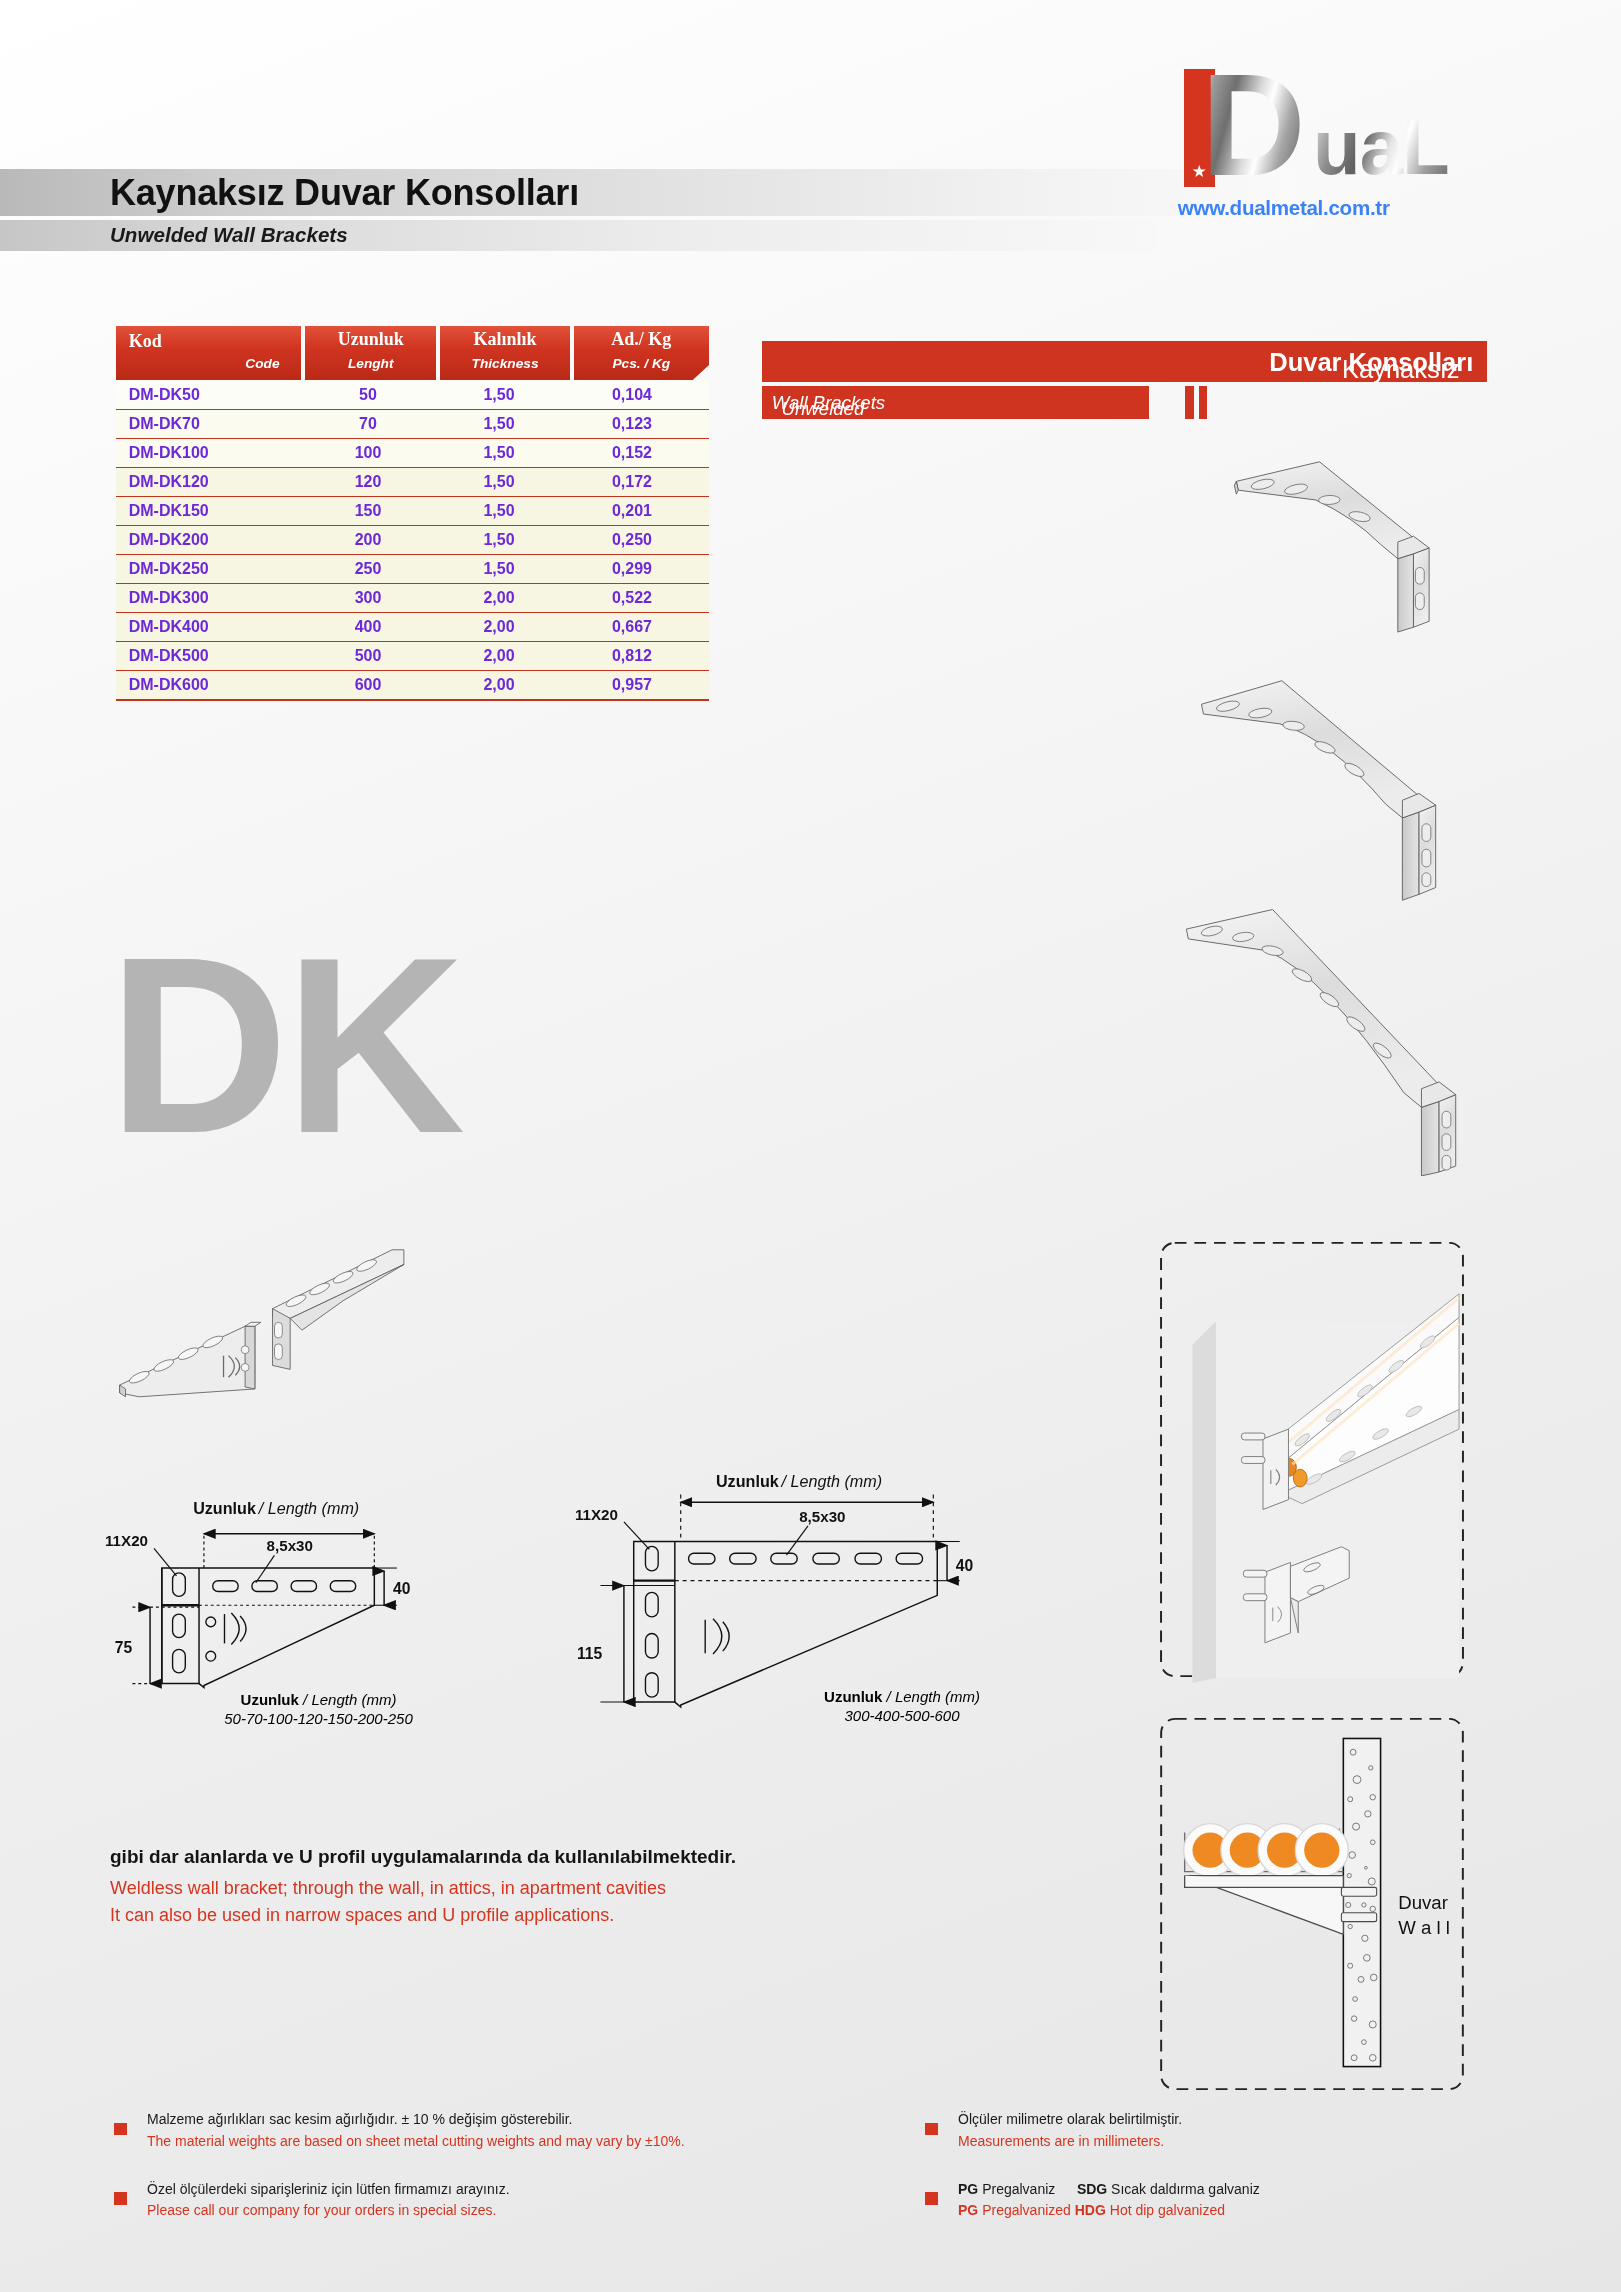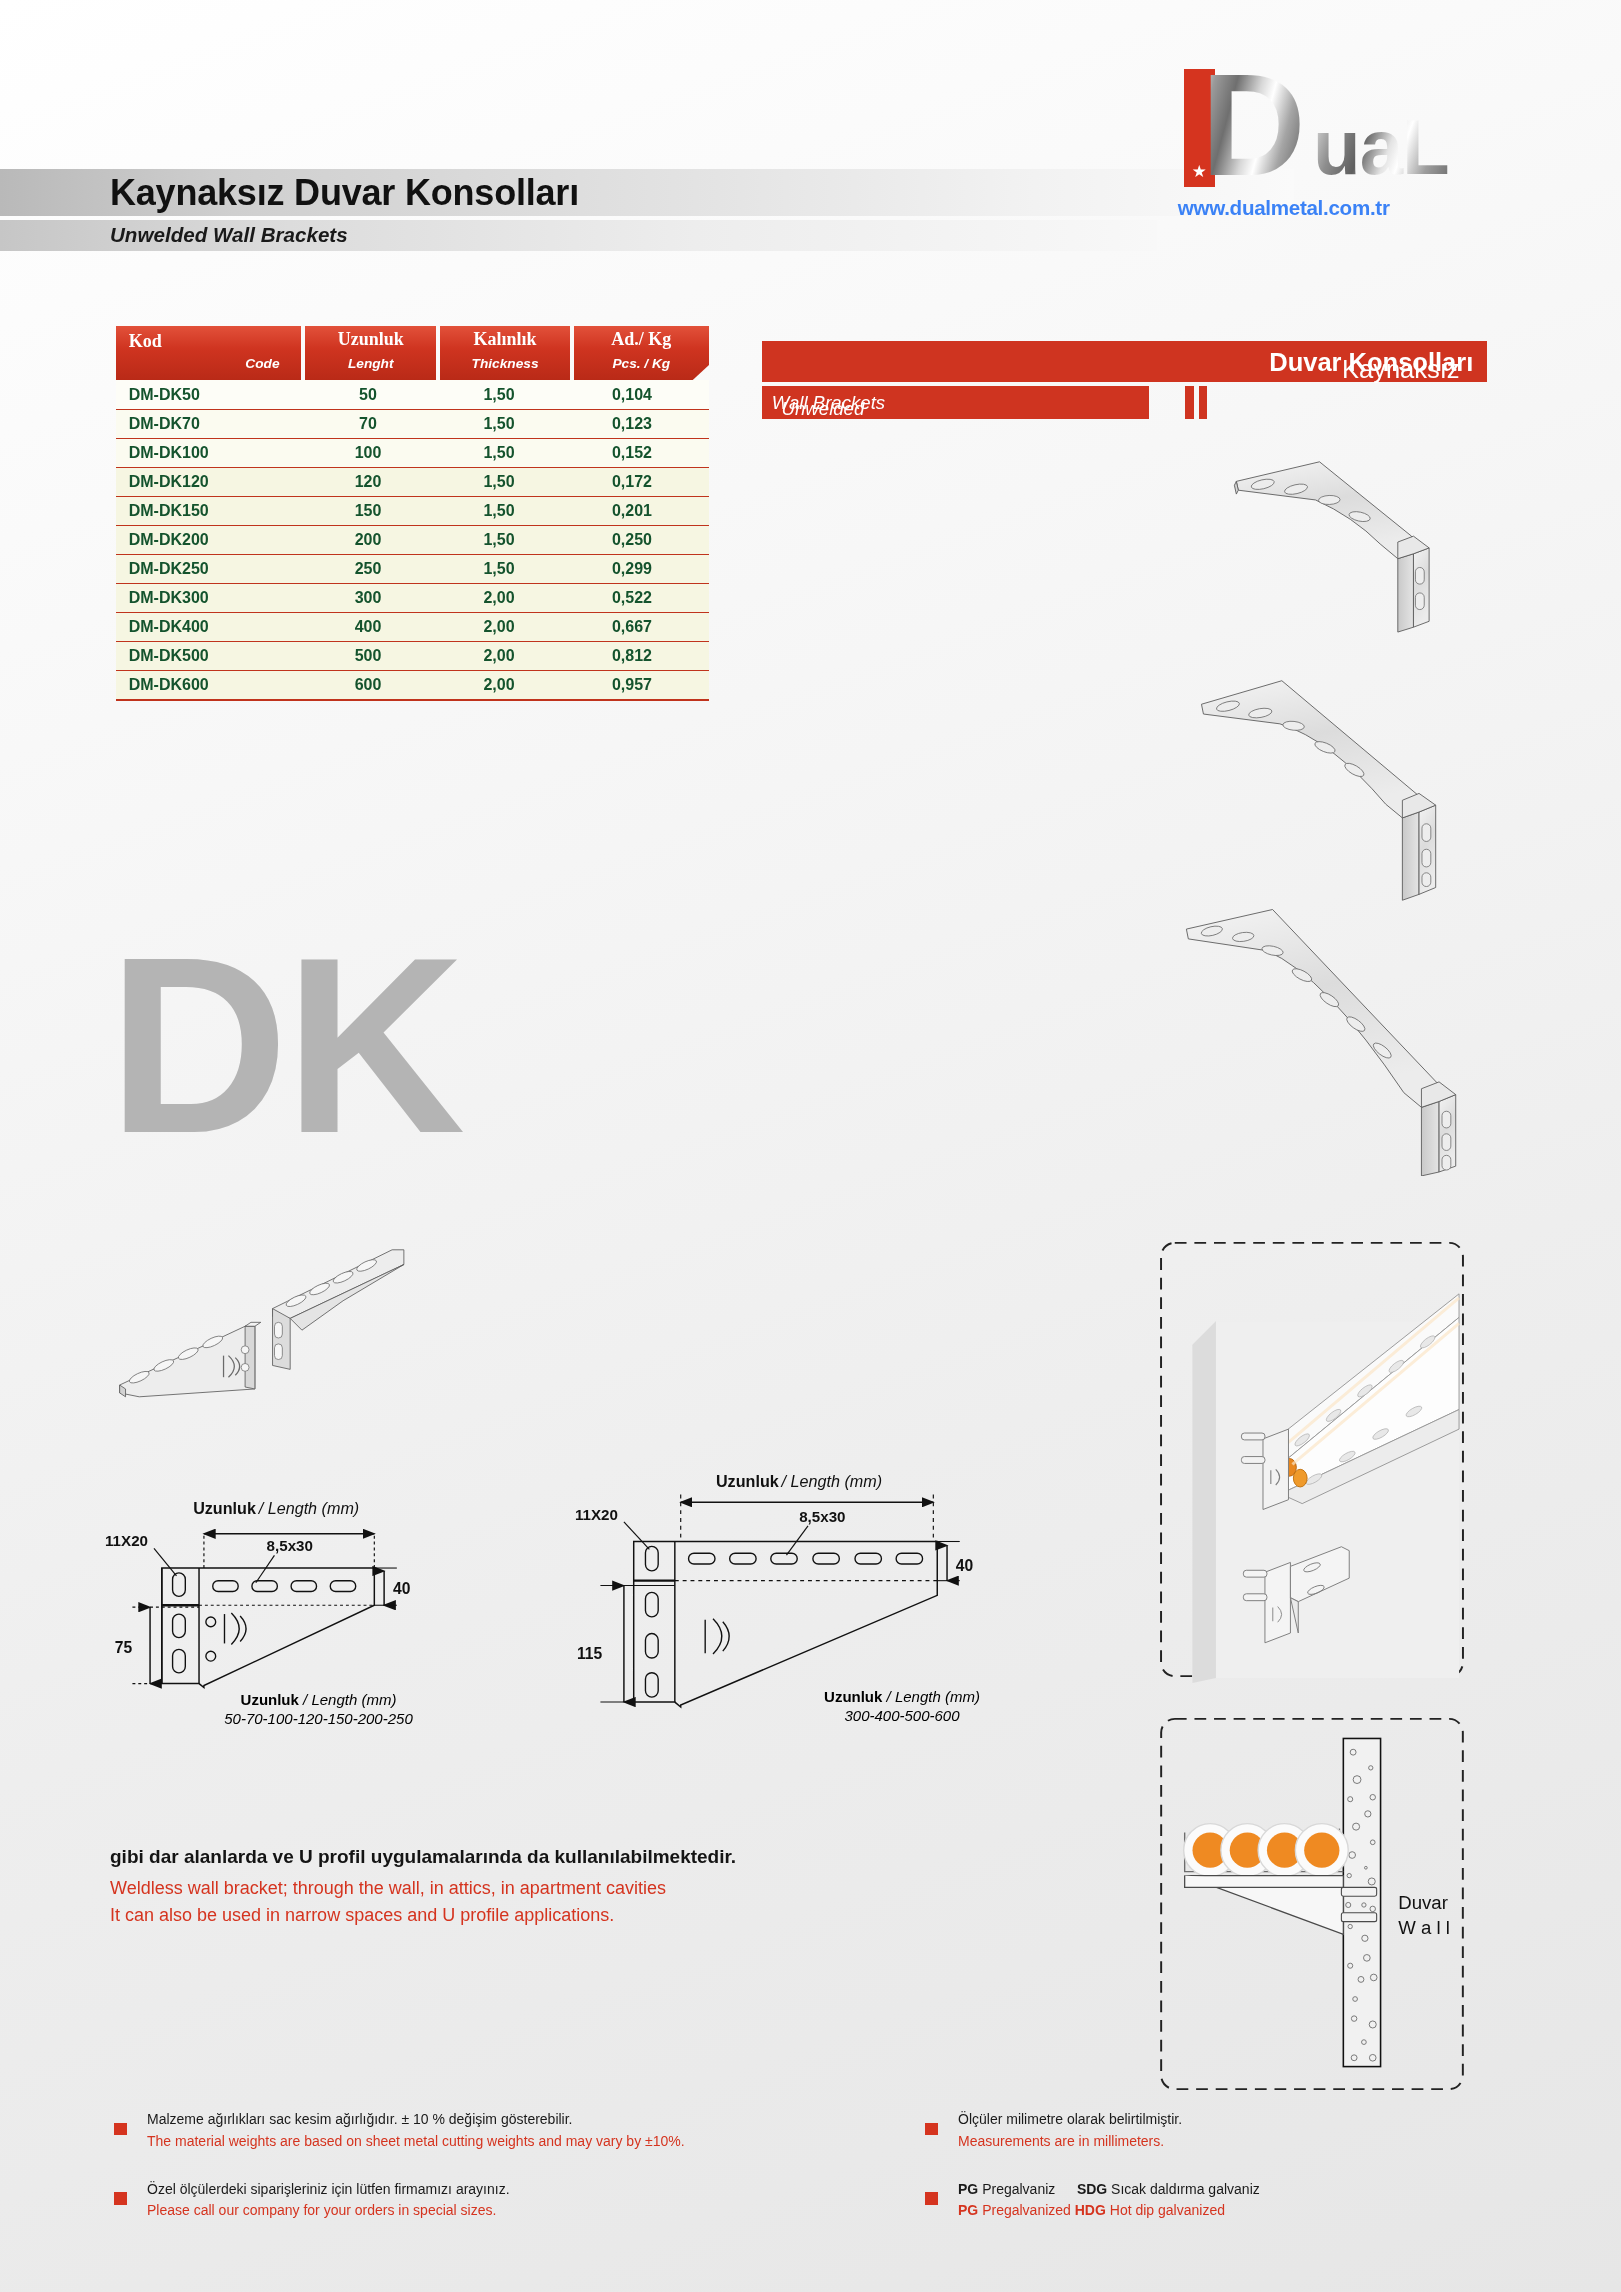--- a/index.html
+++ b/index.html
@@ -79,21 +79,21 @@
   .th.c3{ width:136px;
     clip-path:polygon(0 0, 100% 0, 100% 72%, 88% 100%, 0 100%); }
   .th.c3 .th-tr{ left:50%; transform:translateX(-50%); top:2.9px; }
   .th.c3 .th-en{ left:50%; transform:translateX(-50%); top:30px; }
 
   .tbl-body{ border-bottom:2.5px solid #c0331c; }
   .row{ display:flex; height:29px; align-items:center;
         border-top:1.4px solid #c0331c; background:#fbfbf0; }
   .row.alt{ background:#f6f6e2; }
   .row.first{ border-top:none; background:#fdfdf7; }
-  .cell{ font-size:16px; font-weight:700; color:#14532d; }
+  .cell{ font-size:16px; font-weight:700; color:#6d28d9; }
   .cell.c0{ width:186px; padding-left:12.7px; }
   .cell.c1{ width:132px; text-align:center; }
   .cell.c2{ width:130px; text-align:center; }
   .cell.c3{ width:136px; text-align:center; }
 
   
   .banner{ position:absolute; left:762px; top:341px; width:725px; }
   .banner-top{
     height:41px; background:#cf3420; position:relative;
   }

